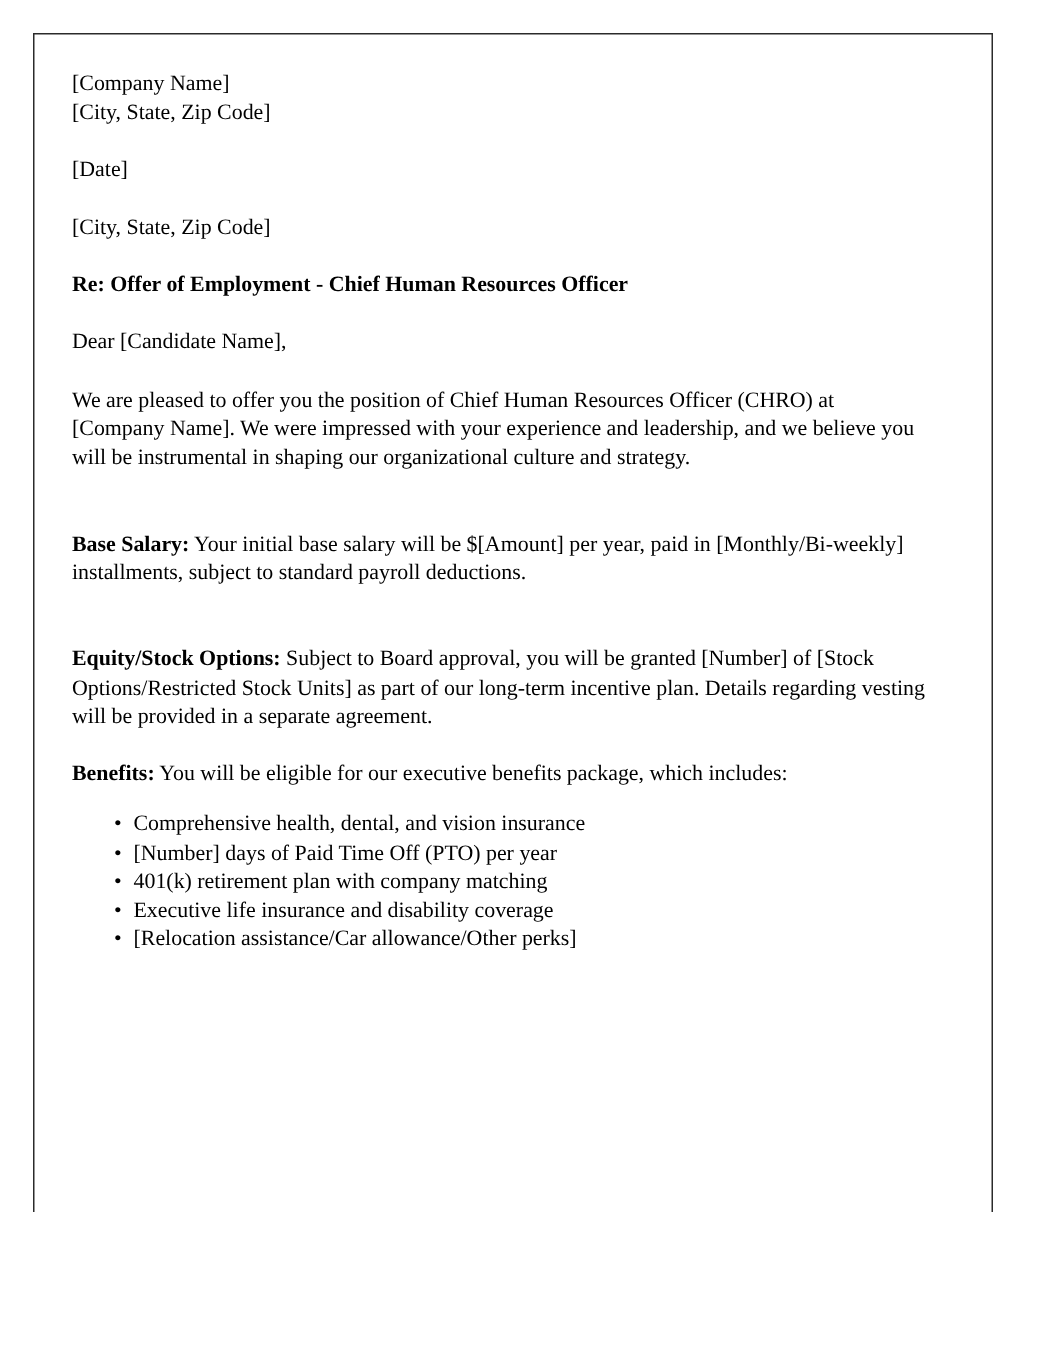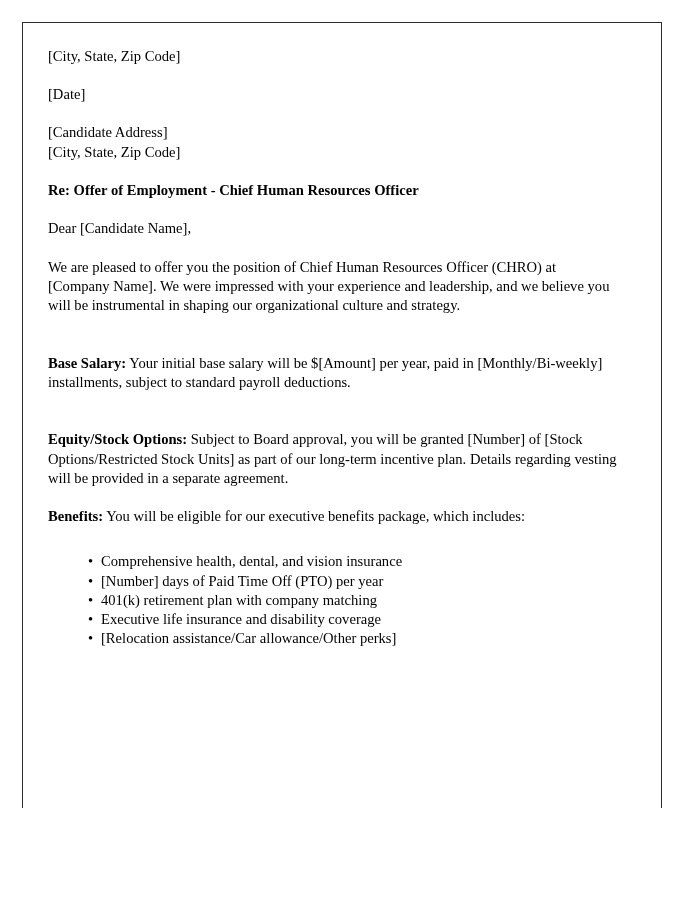--- a/index.html
+++ b/index.html
@@ -62,21 +62,21 @@
   .para {
     margin: 0;
     padding: 0;
   }
 
   .lead {
     font-weight: bold;
   }
 
   .bullet-list {
-    margin: 12px;
+    margin: 0;
     padding: 0 0 0 41px;
     list-style: none;
   }
   .bullet-list li {
     position: relative;
     padding-left: 0;
     margin: 0;
     line-height: 19.2px;
   }
   .bullet-list li::before {
@@ -91,33 +91,33 @@
   .spacer-para { height: 19.2px; }
   .spacer-list-top { height: 14px; }
 </style>
 </head>
 <body>
 
 <div id="page-sheet">
   <div id="letter-body">
 
     <div class="addr-block">
+      <span class="addr-line">[Company Name]</span>
       <span class="addr-line">[City, State, Zip Code]</span>
     </div>
 
     <div class="gap-sm"></div>
 
     <div class="addr-block">
       <span class="addr-line">[Date]</span>
     </div>
 
     <div class="gap-sm"></div>
 
     <div class="addr-block">
-      <span class="addr-line">[Candidate Address]</span>
       <span class="addr-line">[City, State, Zip Code]</span>
     </div>
 
     <div class="gap-sm"></div>
 
     <p class="subject-line">Re: Offer of Employment - Chief Human Resources Officer</p>
 
     <div class="spacer-para"></div>
 
     <p class="para">Dear [Candidate Name],</p>

